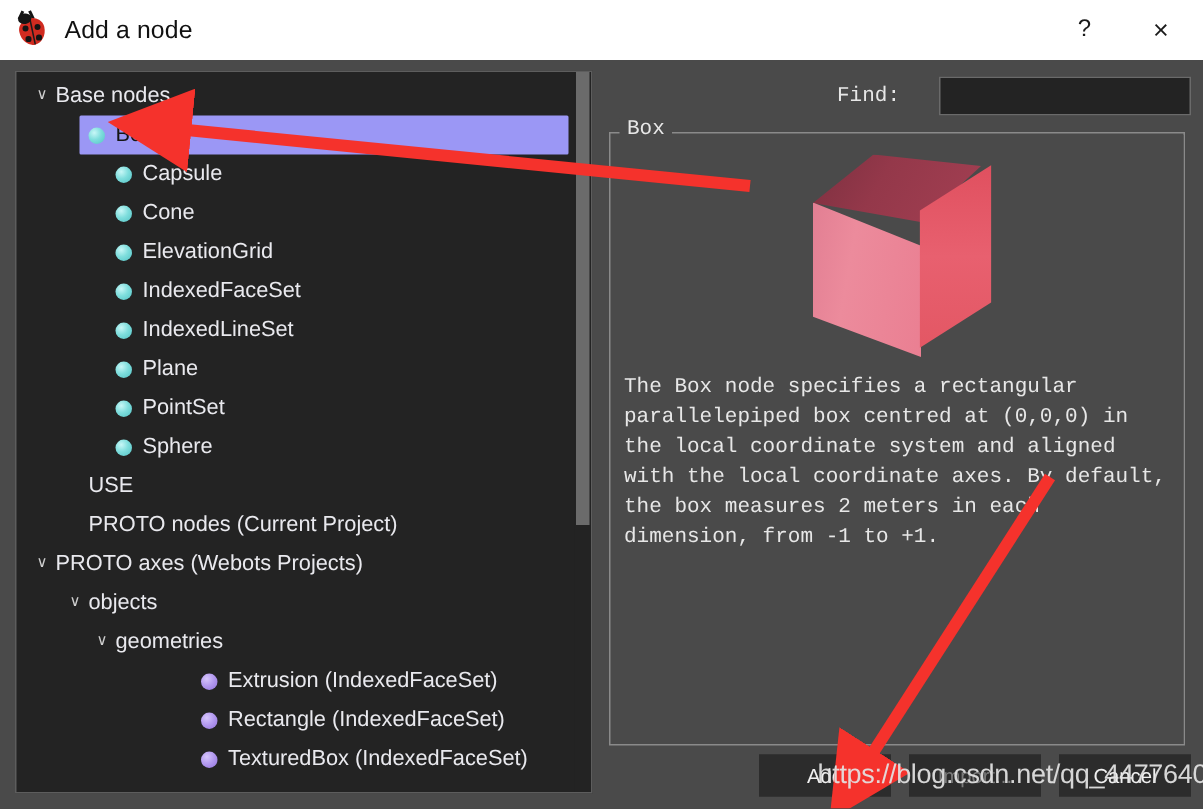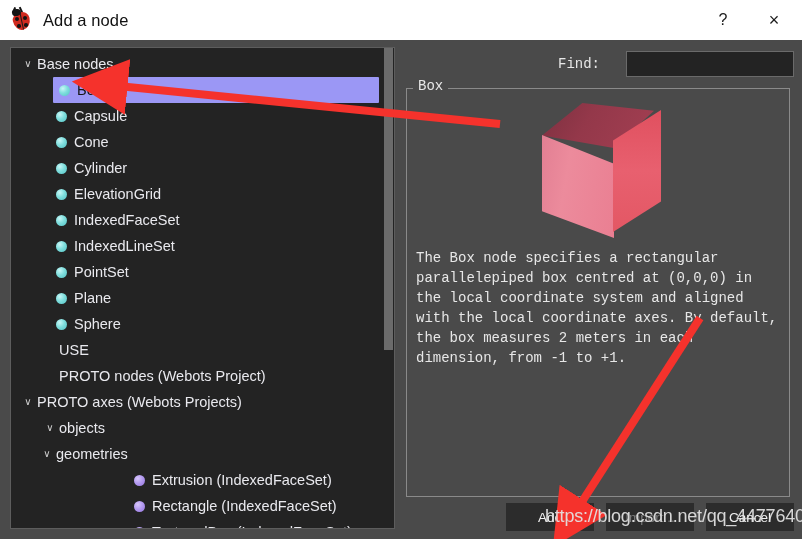--- a/index.html
+++ b/index.html
@@ -120,21 +120,21 @@
     flex: 0 0 auto; margin-right: 7px;
   }
   .bullet.cyan {
     background: radial-gradient(circle at 35% 32%, #c8f7f7 0%, #7fdedd 45%, #52c2c4 100%);
   }
   .bullet.purple {
     background: radial-gradient(circle at 35% 32%, #d7c6fb 0%, #b49bf0 45%, #9272dd 100%);
   }
   .lvl0 { padding-left: 8px; }
   .lvl1 { padding-left: 30px; }
-  .lvl2 { padding-left: 27px; }
+  .lvl2 { padding-left: 48px; }
   .lvl4 { padding-left: 105px; }
   .label { line-height: 1; }
 
   
   .vscroll {
     position: absolute; right: 0; top: 0;
     width: 11px; height: 100%;
     background: #232323;
   }
   .vthumb {
@@ -301,59 +301,54 @@
             <span class="label">Capsule</span>
           </div>
           <div class="row lvl2">
             <span class="twisty empty"></span>
             <span class="bullet cyan"></span>
             <span class="label">Cone</span>
           </div>
           <div class="row lvl2">
             <span class="twisty empty"></span>
             <span class="bullet cyan"></span>
-            <span class="label">Cylinder</span>
-          </div>
-          <div class="row lvl2">
-            <span class="twisty empty"></span>
-            <span class="bullet cyan"></span>
             <span class="label">ElevationGrid</span>
           </div>
           <div class="row lvl2">
             <span class="twisty empty"></span>
             <span class="bullet cyan"></span>
             <span class="label">IndexedFaceSet</span>
           </div>
           <div class="row lvl2">
             <span class="twisty empty"></span>
             <span class="bullet cyan"></span>
             <span class="label">IndexedLineSet</span>
           </div>
           <div class="row lvl2">
             <span class="twisty empty"></span>
             <span class="bullet cyan"></span>
+            <span class="label">Plane</span>
+          </div>
+          <div class="row lvl2">
+            <span class="twisty empty"></span>
+            <span class="bullet cyan"></span>
             <span class="label">PointSet</span>
           </div>
           <div class="row lvl2">
             <span class="twisty empty"></span>
             <span class="bullet cyan"></span>
-            <span class="label">Plane</span>
-          </div>
-          <div class="row lvl2">
-            <span class="twisty empty"></span>
-            <span class="bullet cyan"></span>
             <span class="label">Sphere</span>
           </div>
           <div class="row lvl1">
             <span class="twisty empty"></span>
             <span class="label">USE</span>
           </div>
           <div class="row lvl1">
             <span class="twisty empty"></span>
-            <span class="label">PROTO nodes (Webots Project)</span>
+            <span class="label">PROTO nodes (Current Project)</span>
           </div>
           <div class="row lvl0">
             <span class="twisty">∨</span>
             <span class="label">PROTO axes (Webots Projects)</span>
           </div>
           <div class="row lvl1">
             <span class="twisty">∨</span>
             <span class="label">objects</span>
           </div>
           <div class="row lvl2">

